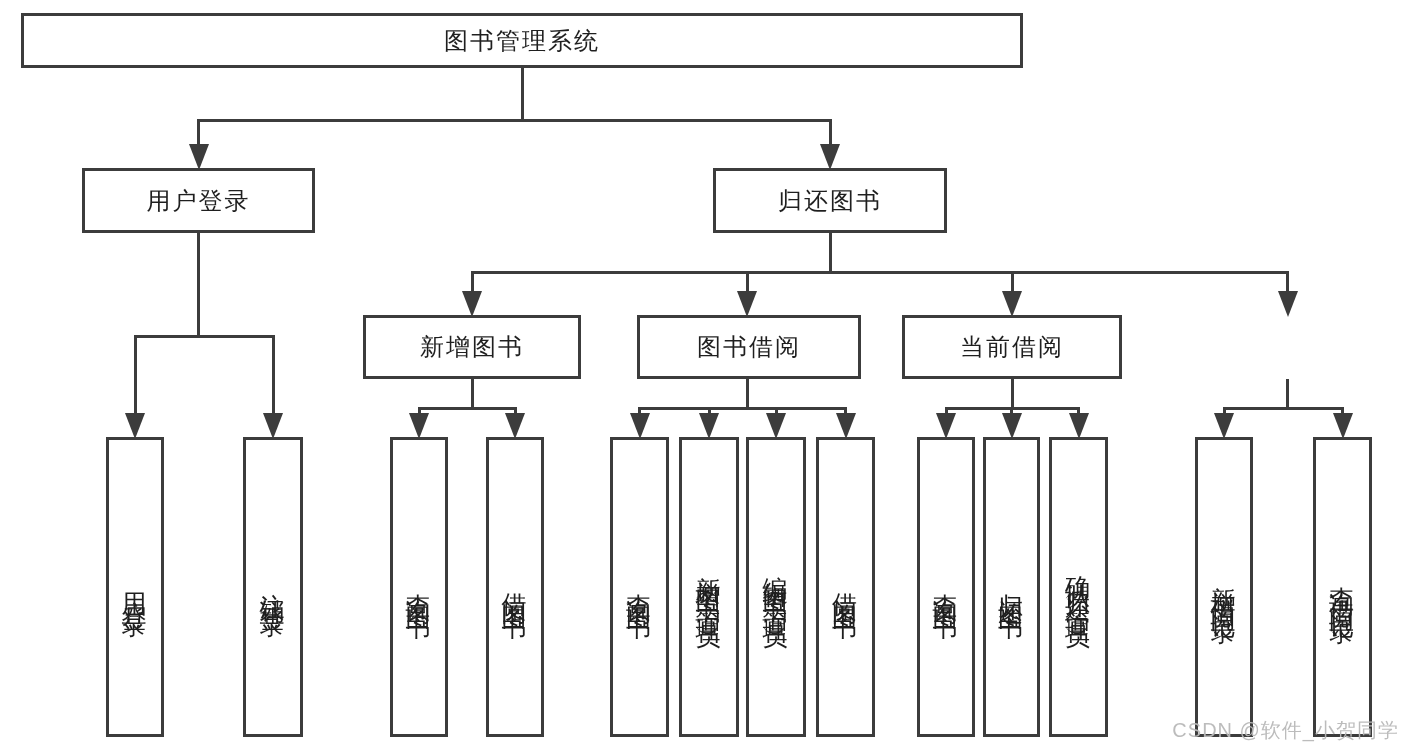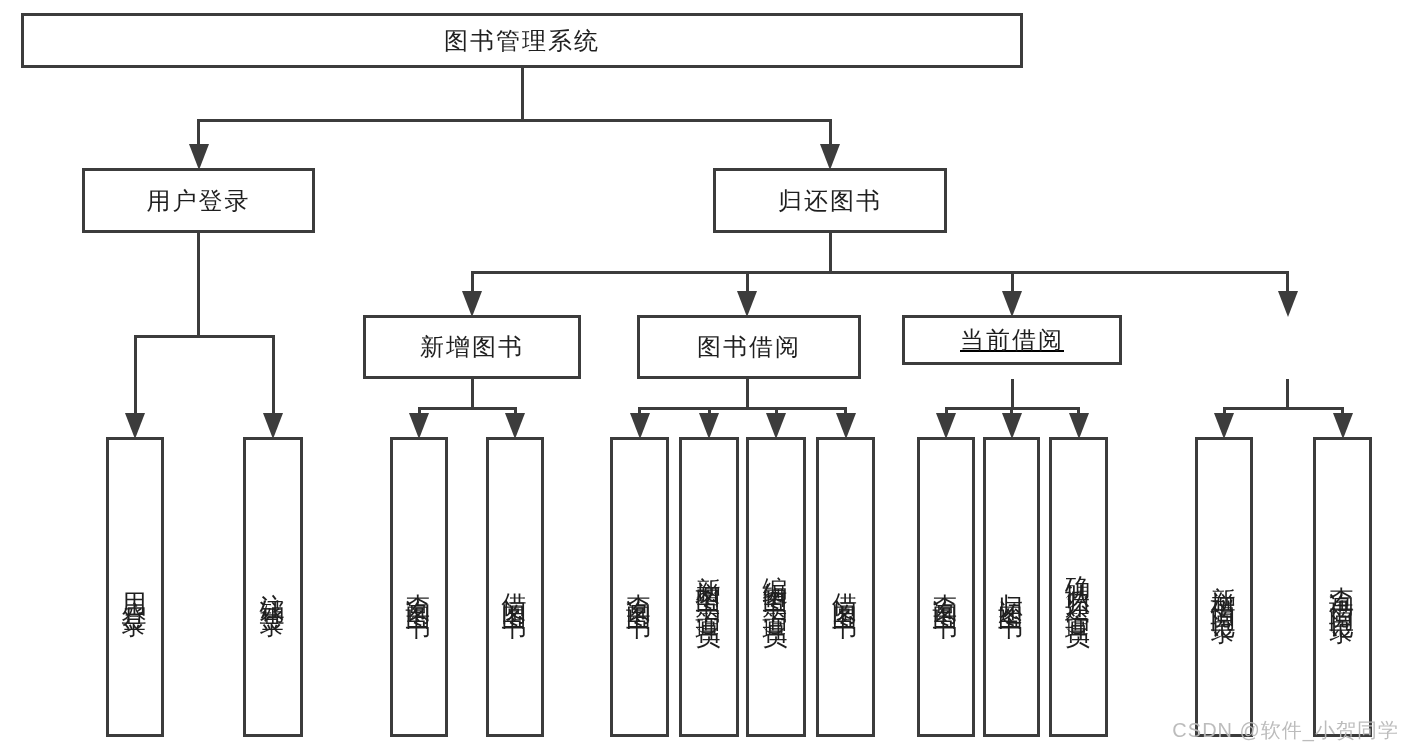--- a/index.html
+++ b/index.html
@@ -126,21 +126,21 @@
       </div>
       <div class="node h-box" style="left: 713px; top: 168px; width: 234px; height: 65px;">
         <span class="node-label">归还图书</span>
       </div>
       <div class="node h-box" style="left: 363px; top: 315px; width: 218px; height: 64px;">
         <span class="node-label">新增图书</span>
       </div>
       <div class="node h-box" style="left: 637px; top: 315px; width: 224px; height: 64px;">
         <span class="node-label">图书借阅</span>
       </div>
-      <div class="node h-box" style="left: 902px; top: 315px; width: 220px; height: 50px; text-decoration: underline;">
+      <div class="node h-box" style="left: 902px; top: 315px; width: 220px; height: 64px;">
         <span class="node-label">当前借阅</span>
       </div>
       <div class="node v-box" style="left: 106px; top: 437px; width: 58px; height: 300px;">
         <span class="node-label">用户登录</span>
       </div>
       <div class="node v-box" style="left: 243px; top: 437px; width: 60px; height: 300px;">
         <span class="node-label">注销登录</span>
       </div>
       <div class="node v-box" style="left: 390px; top: 437px; width: 58px; height: 300px;">
         <span class="node-label">查询图书</span>

